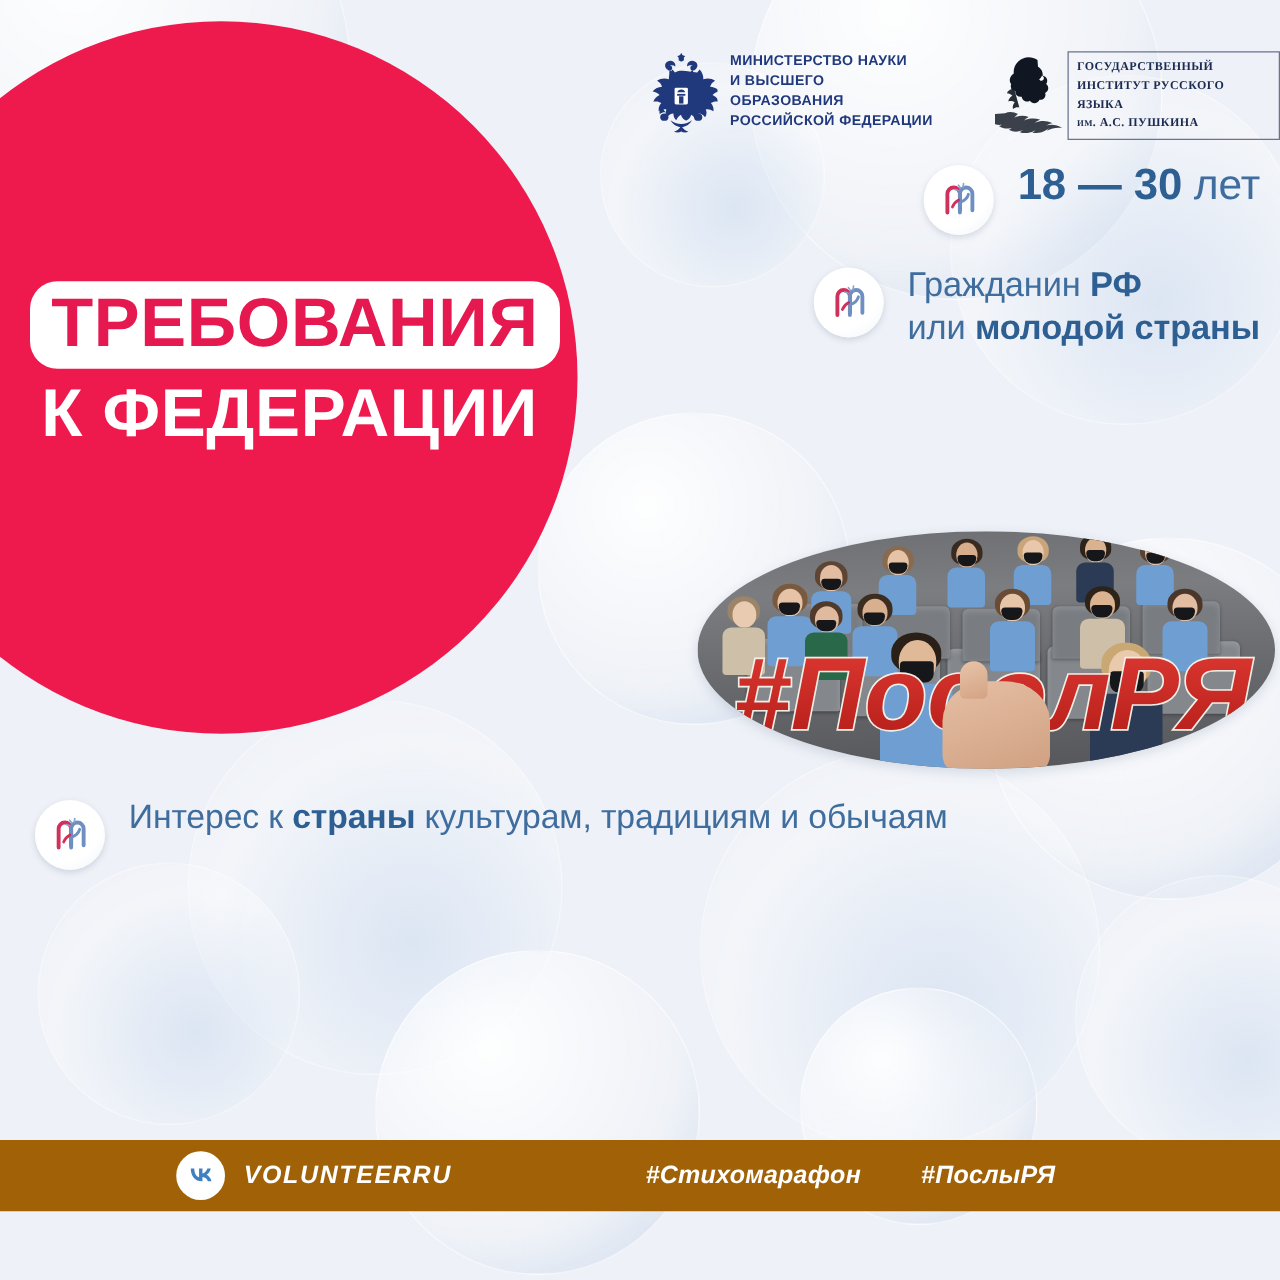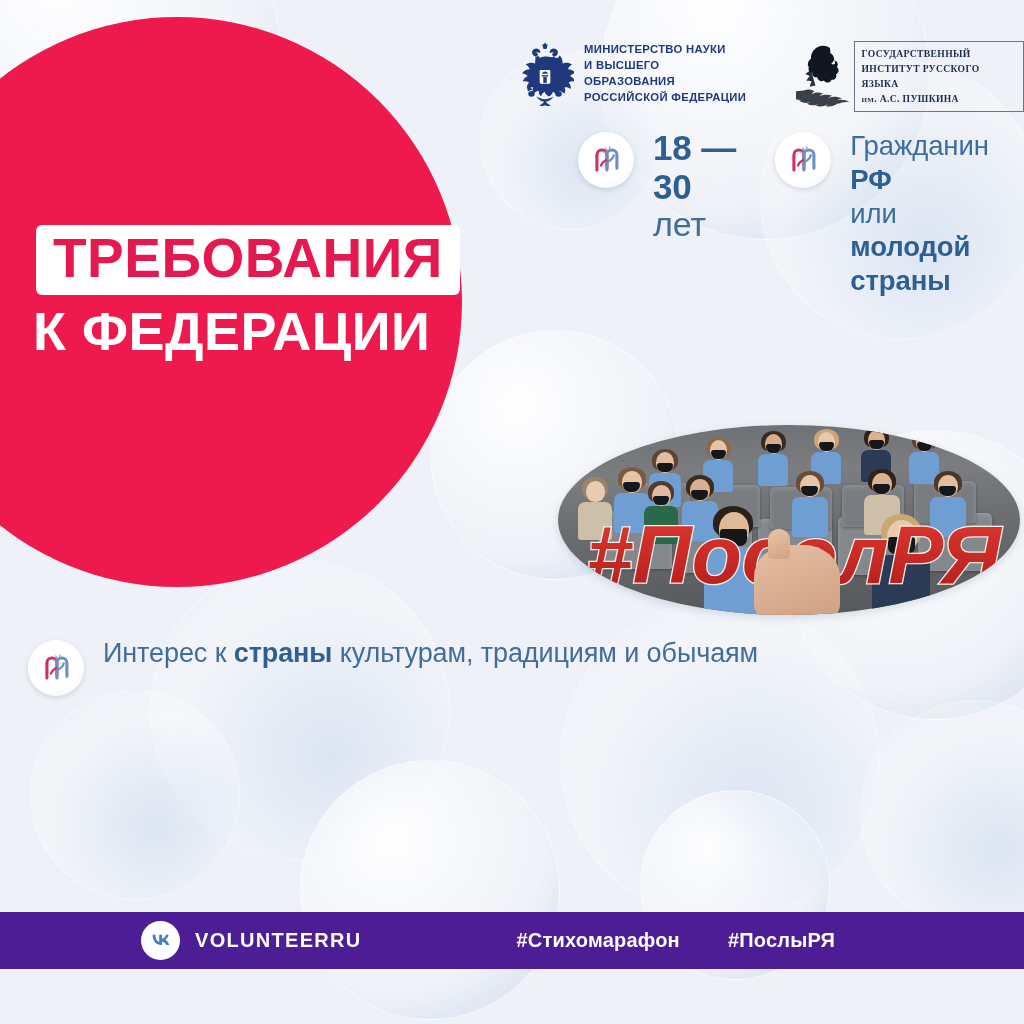--- a/index.html
+++ b/index.html
@@ -70,23 +70,22 @@
     background:#ee1a4d;
     z-index:4;
   }
   .title-wrap {
     position:absolute; left:24px; top:225px; z-index:5;
     width:500px;
   }
   .title-badge {
     display:inline-block;
     background:#ffffff;
-    border-radius:6px;
+    border-radius:22px;
     padding:6px 17px 9px 17px;
-    margin-left:12px;
   }
   .title-badge span {
     display:block;
     font-size:55px; font-weight:bold; letter-spacing:.5px;
     color:#e5194f; line-height:1.0;
   }
   .title-line2 {
     margin-top:9px; padding-left:9px;
     font-size:54px; font-weight:bold; letter-spacing:.5px;
     color:#ffffff; line-height:1.0;
@@ -99,21 +98,21 @@
     background:radial-gradient(circle at 36% 30%, #ffffff 62%, #eef3f9 100%);
     box-shadow:0 2px 5px rgba(90,110,140,.22);
     display:flex; align-items:center; justify-content:center;
   }
   .pr-icon svg { width:40px; height:40px; display:block; }
 
   
   .req-top {
     position:absolute; left:578px; top:128px; z-index:6;
     width:430px;
-    display:flex; flex-direction:row; gap:22px;
+    display:flex; flex-direction:column; gap:22px;align-items:flex-end;
   }
   .req-row { display:flex; align-items:flex-start; gap:19px; }
   .req-row .pr-icon { margin-top:4px; }
   .req-text {
     color:#3f6d9e; font-size:27.5px; line-height:1.23;
     letter-spacing:-.1px; padding-top:1px;
   }
   .req-text b { font-weight:bold; color:#2e5f92; }
   .req-text.big { font-size:34px; line-height:1.1; }
   .req-text.big b { font-size:35px; }
@@ -154,23 +153,24 @@
     position:absolute; left:28px; top:636px; z-index:6;
     width:950px;
     display:flex; flex-direction:column; gap:30px;
   }
   .req-bottom .req-text { font-size:27px; }
 
   
   .footer {
     position:absolute; left:0; top:912px;
     width:1024px; height:57px;
-    background:#4c1d95;
+    background:#a16207;
     display:flex; align-items:center;
     z-index:8;
+    font-style:italic;
   }
   .vk-badge {
     width:39px; height:39px; margin-left:141px;
     border-radius:50%; background:#ffffff;
     display:flex; align-items:center; justify-content:center; flex:0 0 auto;
   }
   .vk-badge svg { width:25px; height:25px; display:block; }
   .vk-name {
     margin-left:15px;
     color:#ffffff; font-size:20px; font-weight:bold; letter-spacing:1.3px;

